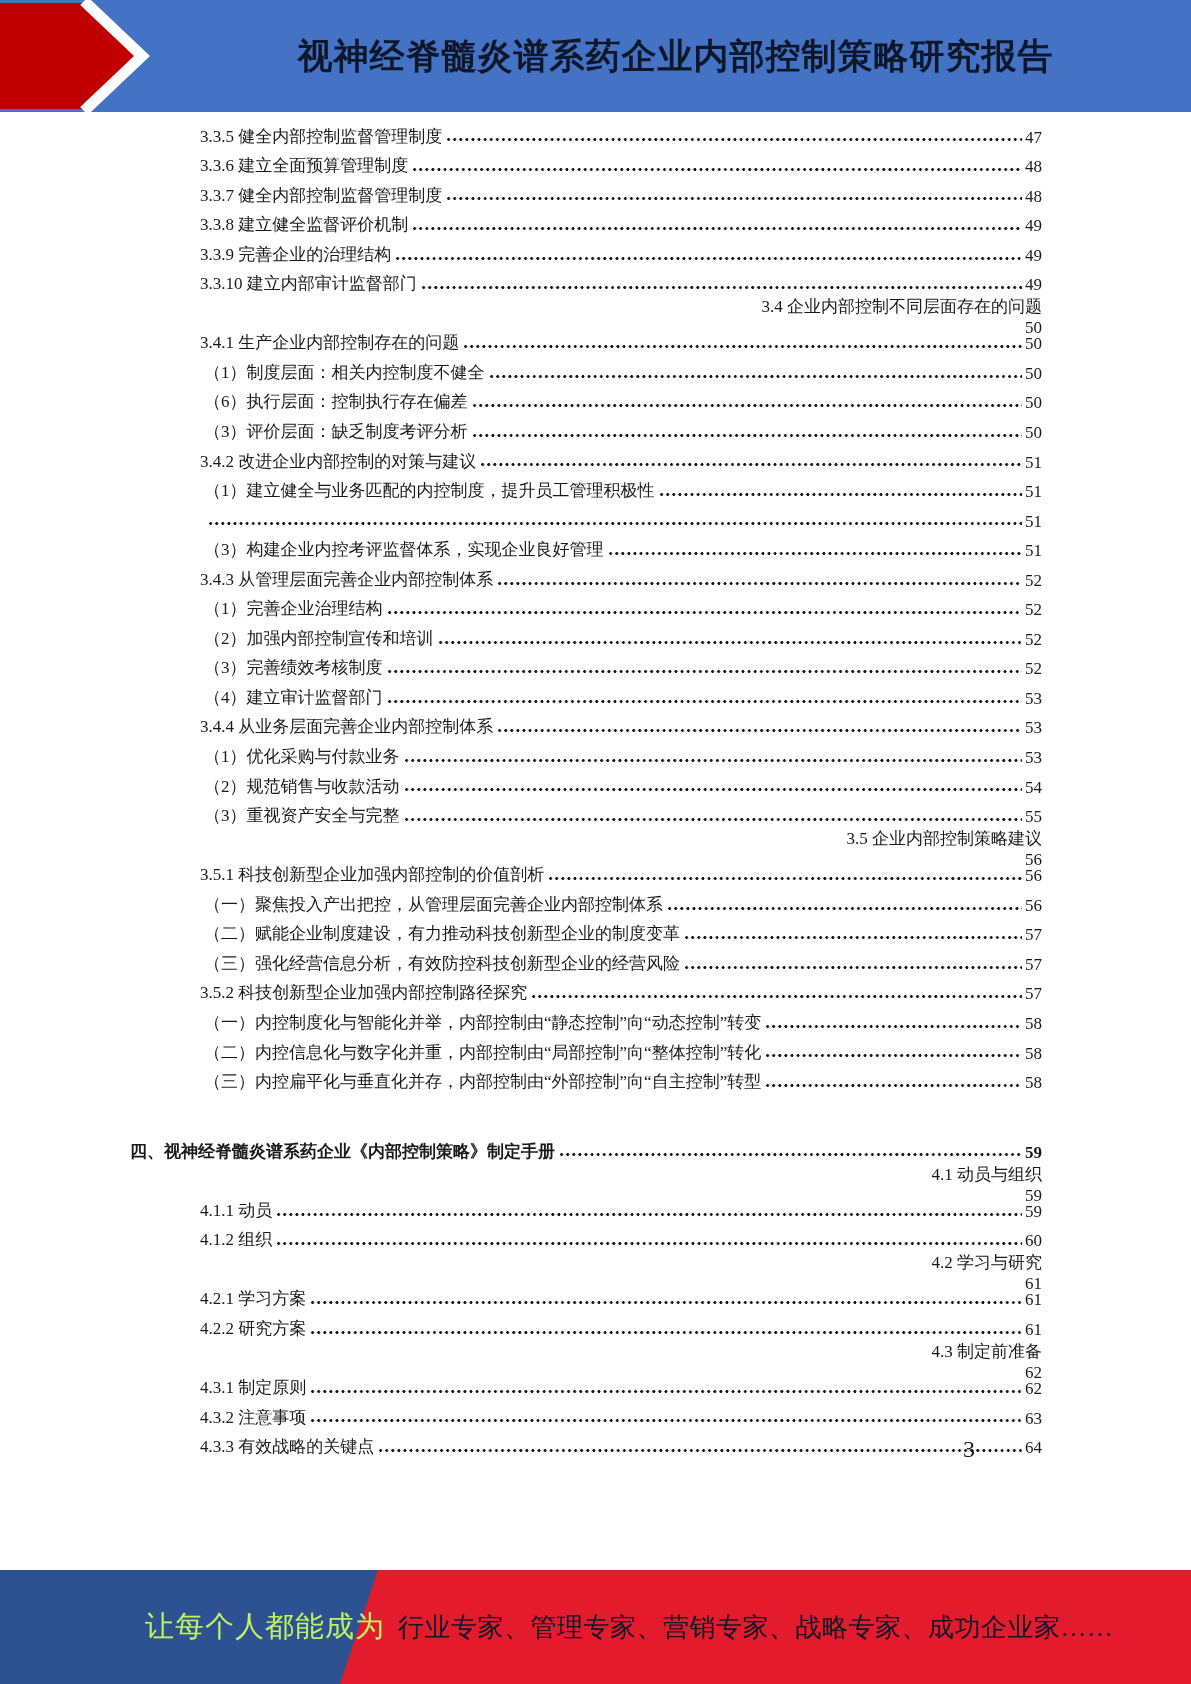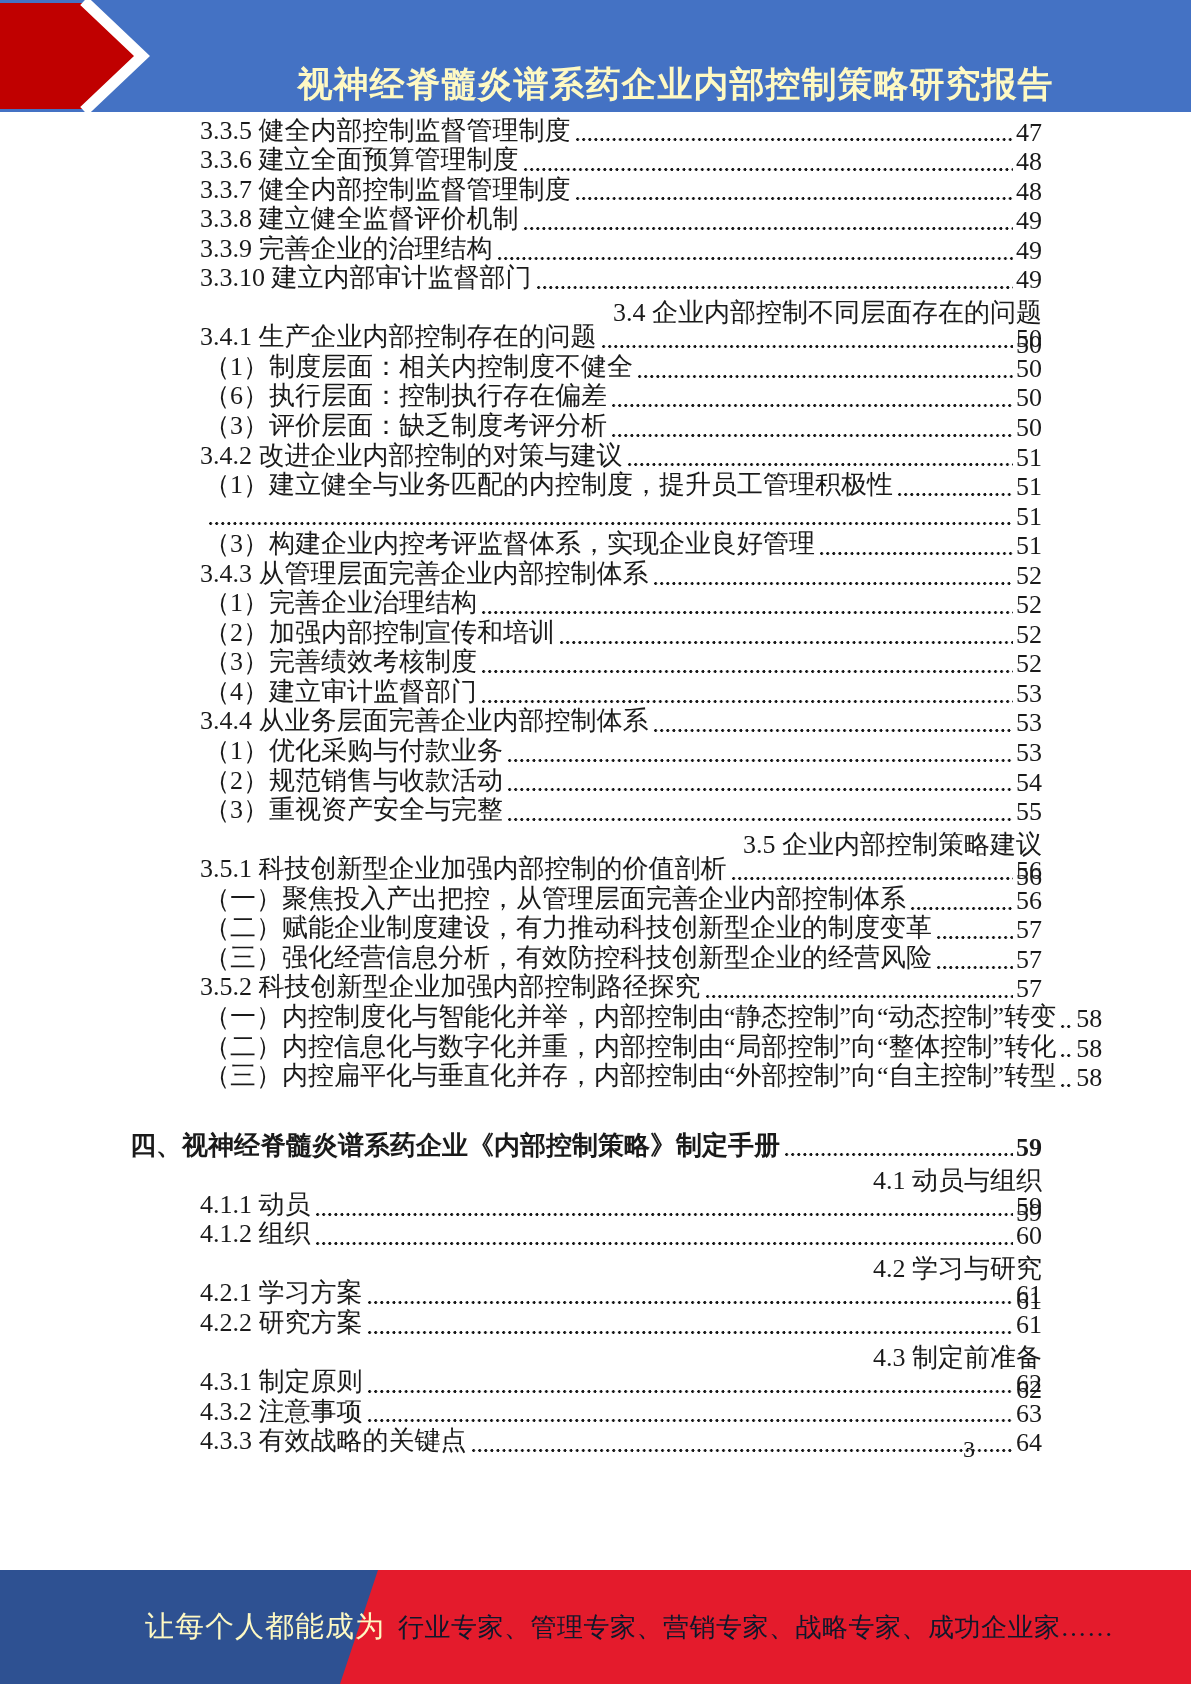--- a/index.html
+++ b/index.html
@@ -9,25 +9,25 @@
     background:#ffffff;overflow:hidden;
     font-family:"Liberation Serif","DejaVu Serif",serif;color:#1a1a1a;
   }
   
   .header-band{position:absolute;top:0;left:0;width:100%;height:112px;background:#4472c4;}
   .header-arrow{position:absolute;top:0;left:0;width:170px;height:112px;}
   .page-title{
     position:absolute;top:0;left:160px;right:0;height:112px;
     display:flex;align-items:center;justify-content:center;
     font-family:"Liberation Sans","DejaVu Sans",sans-serif;
-    font-weight:700;font-size:35px;color:#fef9c3;letter-spacing:1px;white-space:nowrap;margin-top:28px;
+    font-weight:700;font-size:35px;color:#0f172a;letter-spacing:1px;white-space:nowrap;
   }
   
   .toc{position:absolute;top:118px;left:130px;right:149px;}
-  .toc-row{display:flex;align-items:flex-end;height:29.55px;font-size:26px;}
+  .toc-row{display:flex;align-items:flex-end;height:29.55px;font-size:17px;}
   .toc-row.bold{font-weight:700;margin-top:40px;}
   .toc-row.lvl1{padding-left:0;}
   .toc-row.lvl2{padding-left:38px;flex-direction:column;}
   .toc-row.lvl3{padding-left:70px;}
   .toc-row.lvl4{padding-left:74px;}
   .toc-label{white-space:nowrap;}
   .toc-leader{
     flex:1 1 auto;align-self:stretch;margin:0 3px 0 5px;min-width:12px;
     background-image:radial-gradient(circle at 1.6px 1.6px,#161616 1.25px,rgba(0,0,0,0) 1.7px);
     background-size:6.1px 3.2px;background-repeat:repeat-x;
@@ -37,21 +37,21 @@
   
   .folio{position:absolute;top:1436px;right:216px;font-size:24px;}
   
   .footer-band{position:absolute;left:0;bottom:0;width:100%;height:114px;background:#e41b2c;}
   .footer-blue{
     position:absolute;inset:0;background:#2e5192;
     clip-path:polygon(0 0,378px 0,340px 100%,0 100%);
   }
   .footer-left{
     position:absolute;left:145px;top:0;height:100%;display:flex;align-items:center;
-    color:#fef9c3;font-size:29px;letter-spacing:1px;white-space:nowrap;
+    color:#bef264;font-size:29px;letter-spacing:1px;white-space:nowrap;
   }
   .footer-right{
     position:absolute;left:398px;top:0;height:100%;display:flex;align-items:center;
     color:#0f172a;font-size:26px;letter-spacing:0.5px;white-space:nowrap;
   }
 </style>
 </head>
 <body>
 
 <div class="page">

